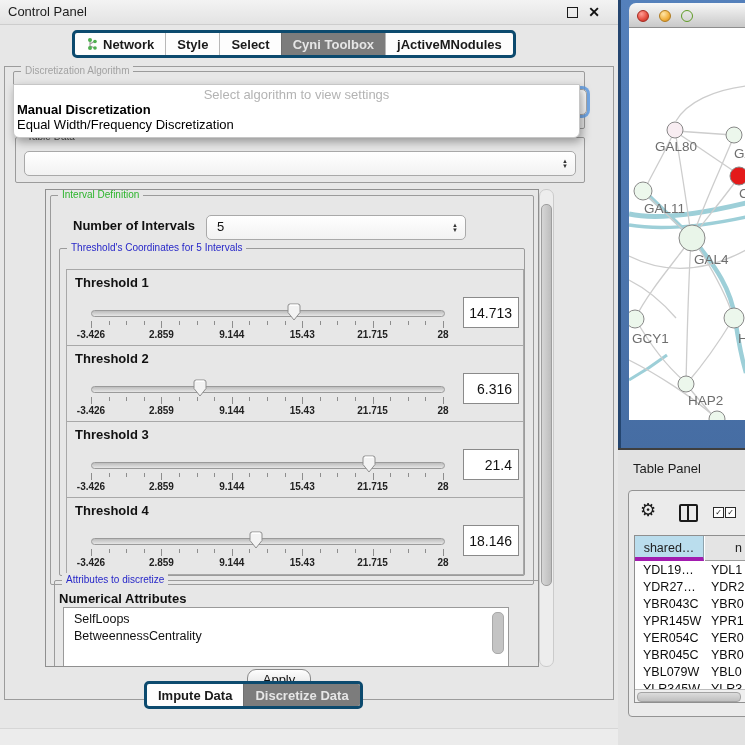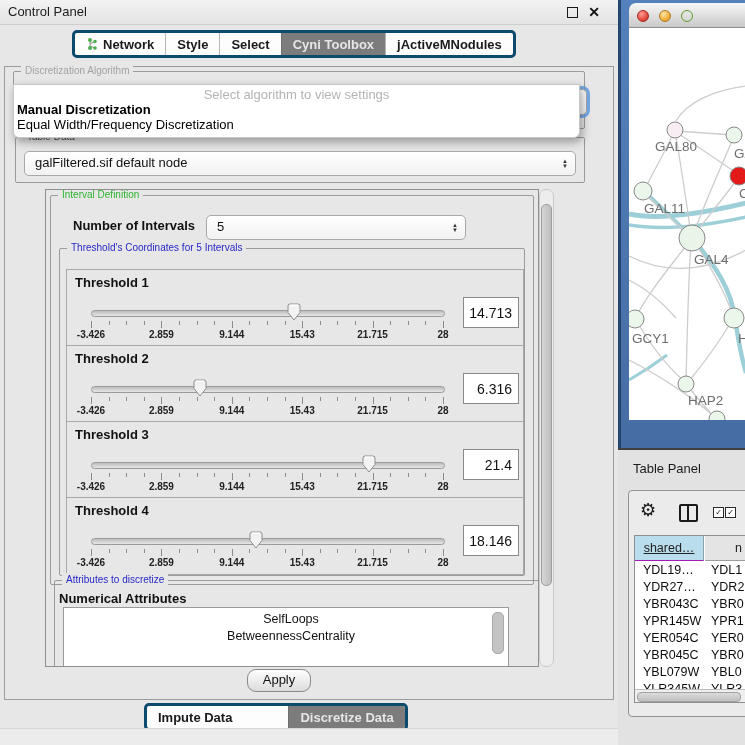--- a/index.html
+++ b/index.html
@@ -66,30 +66,30 @@
   .thr-thumb{position:absolute;top:33px;width:16px;height:19px;}
   .ticks{position:absolute;left:24px;top:51px;width:352px;height:8px;}
   .tick{position:absolute;top:0;width:1px;background:#8d8d8d;}
   .scale{position:absolute;left:24px;top:59px;width:352px;height:12px;}
   .scale span{position:absolute;transform:translateX(-50%);font-size:10px;font-weight:700;color:#222;white-space:nowrap;}
   .thr-value{position:absolute;left:396px;top:27px;width:56px;height:31px;background:#fff;border:1px solid #8a8a8a;
       font-size:14px;color:#111;text-align:right;line-height:31px;padding-right:6px;box-sizing:border-box;}
 
   #attr-group{left:8px;top:390px;width:478px;height:130px;padding-left:42px;}
   #attr-sub{position:absolute;left:4px;top:10px;font-size:13px;font-weight:bold;color:#111;}
-  #attr-list{position:absolute;left:8px;top:26px;width:444px;height:100px;background:#fff;border:1px solid #9a9a9a;text-align:center;}
+  #attr-list{position:absolute;left:8px;top:26px;width:444px;height:100px;background:#fff;border:1px solid #9a9a9a;}
   .attr-item{font-size:12.5px;color:#111;line-height:17px;padding-left:10px;white-space:nowrap;}
   #attr-list .pad{height:3px;}
   #list-scroll{position:absolute;right:4px;top:4px;width:10px;height:40px;border-radius:5px;
       background:#c4c4c4;border:1px solid #a9a9a9;}
 
   #apply-btn{left:242px;top:602px;width:62px;height:21px;border:1px solid #898989;border-radius:9px;
       background:linear-gradient(#fefefe,#dcdcdc);font-size:13px;color:#111;text-align:center;line-height:20px;}
 
-  #bottom-tabs{left:144px;top:703px;gap:45px;}
+  #bottom-tabs{left:144px;top:681px;}
   #bottom-strip{left:0;top:728px;width:618px;height:17px;background:#ececec;border-top:1px solid #d6d6d6;}
 
   .net-icon{width:12px;height:14px;display:inline-block;}
 
   
   #desktop{left:618px;top:0;width:127px;height:448px;
      background:linear-gradient(180deg,#5480bb,#466da3);border-left:3px solid #24456f;box-sizing:border-box;}
   #net-window{position:absolute;left:8px;top:3px;width:117px;height:417px;}
   #net-titlebar{position:absolute;left:0;top:0;width:117px;height:25px;border-radius:7px 0 0 0;
      background:linear-gradient(#f7f7f7,#c9c9c9);border-bottom:1px solid #8e8e8e;box-sizing:border-box;}
@@ -105,21 +105,21 @@
   #tp-inner{position:absolute;left:10px;top:40px;width:117px;height:225px;background:#ebebeb;
      border:1px solid #949494;border-radius:4px 0 0 4px;}
   #gear-icon{position:absolute;left:11px;top:8px;font-size:18px;color:#1a1a1a;}
   #split-icon{position:absolute;left:50px;top:13px;width:15px;height:14px;border:2px solid #1a1a1a;border-radius:2px;}
   #split-icon::after{content:"";position:absolute;left:6px;top:0;width:2px;height:14px;background:#1a1a1a;}
   #check-icons{position:absolute;left:84px;top:16px;display:flex;gap:1px;}
   .chk{width:9px;height:9px;border:1.5px solid #2a2a2a;background:#fff;font-size:8px;line-height:9px;text-align:center;color:#111;}
   #tp-table{position:absolute;left:5px;top:44px;width:112px;height:166px;background:#fff;border:1px solid #8f8f8f;overflow:hidden;}
   #tp-header{position:absolute;left:0;top:0;width:100%;height:25px;}
   #th1{position:absolute;left:0;top:0;width:69px;height:25px;background:#badded;border-right:1px solid #8fa3ad;
-       border-bottom:1px solid #a21caf;font-size:12.5px;color:#222;text-align:center;line-height:25px;box-sizing:border-box;text-decoration:underline;}
+       border-bottom:4px solid #a21caf;font-size:12.5px;color:#222;text-align:center;line-height:25px;box-sizing:border-box;}
   #th2{position:absolute;left:70px;top:0;right:0;height:25px;background:#e4e4e4;border-bottom:1px solid #9c9c9c;
        font-size:12.5px;color:#222;line-height:25px;padding-left:30px;box-sizing:border-box;}
   .trow{position:absolute;left:0;width:100%;height:17px;font-size:12.5px;color:#0d0d0d;}
   .trow .c1{position:absolute;left:8px;top:0;line-height:17px;white-space:nowrap;}
   .trow .c2{position:absolute;left:76px;top:0;line-height:17px;white-space:nowrap;}
   #hscroll{position:absolute;left:0;bottom:0;width:100%;height:12px;background:#efefef;border-top:1px solid #bdbdbd;}
   #hscroll-thumb{position:absolute;left:2px;top:2px;width:102px;height:8px;border-radius:4px;
        background:linear-gradient(#dcdcdc,#bfbfbf);border:1px solid #a3a3a3;}
 </style>
 </head>
@@ -169,21 +169,20 @@
 
     <div id="algo-popup" class="abs">
       <div id="popup-placeholder">Select algorithm to view settings</div>
     <div class="popup-item sel" style="top: 17px;">Manual Discretization</div>
         <div class="popup-item" style="top: 32px;">Equal Width/Frequency Discretization</div>
       </div>
 
     <div id="tabledata-group" class="group">
       <span class="group-title t-dark">Table Data</span>
       <div id="tabledata-combo" class="combo">
-        <span class="cval">galFiltered.sif default node</span>
         <span class="arrows">▲<br>▼</span>
       </div>
     </div>
 
     <div id="scrollpane" class="abs">
       <div id="interval-group" class="group">
         <span class="group-title t-green">Interval Definition</span>
         <span id="ni-label">Number of Intervals</span>
         <div id="ni-combo" class="combo">
           <span class="cval">5</span>

